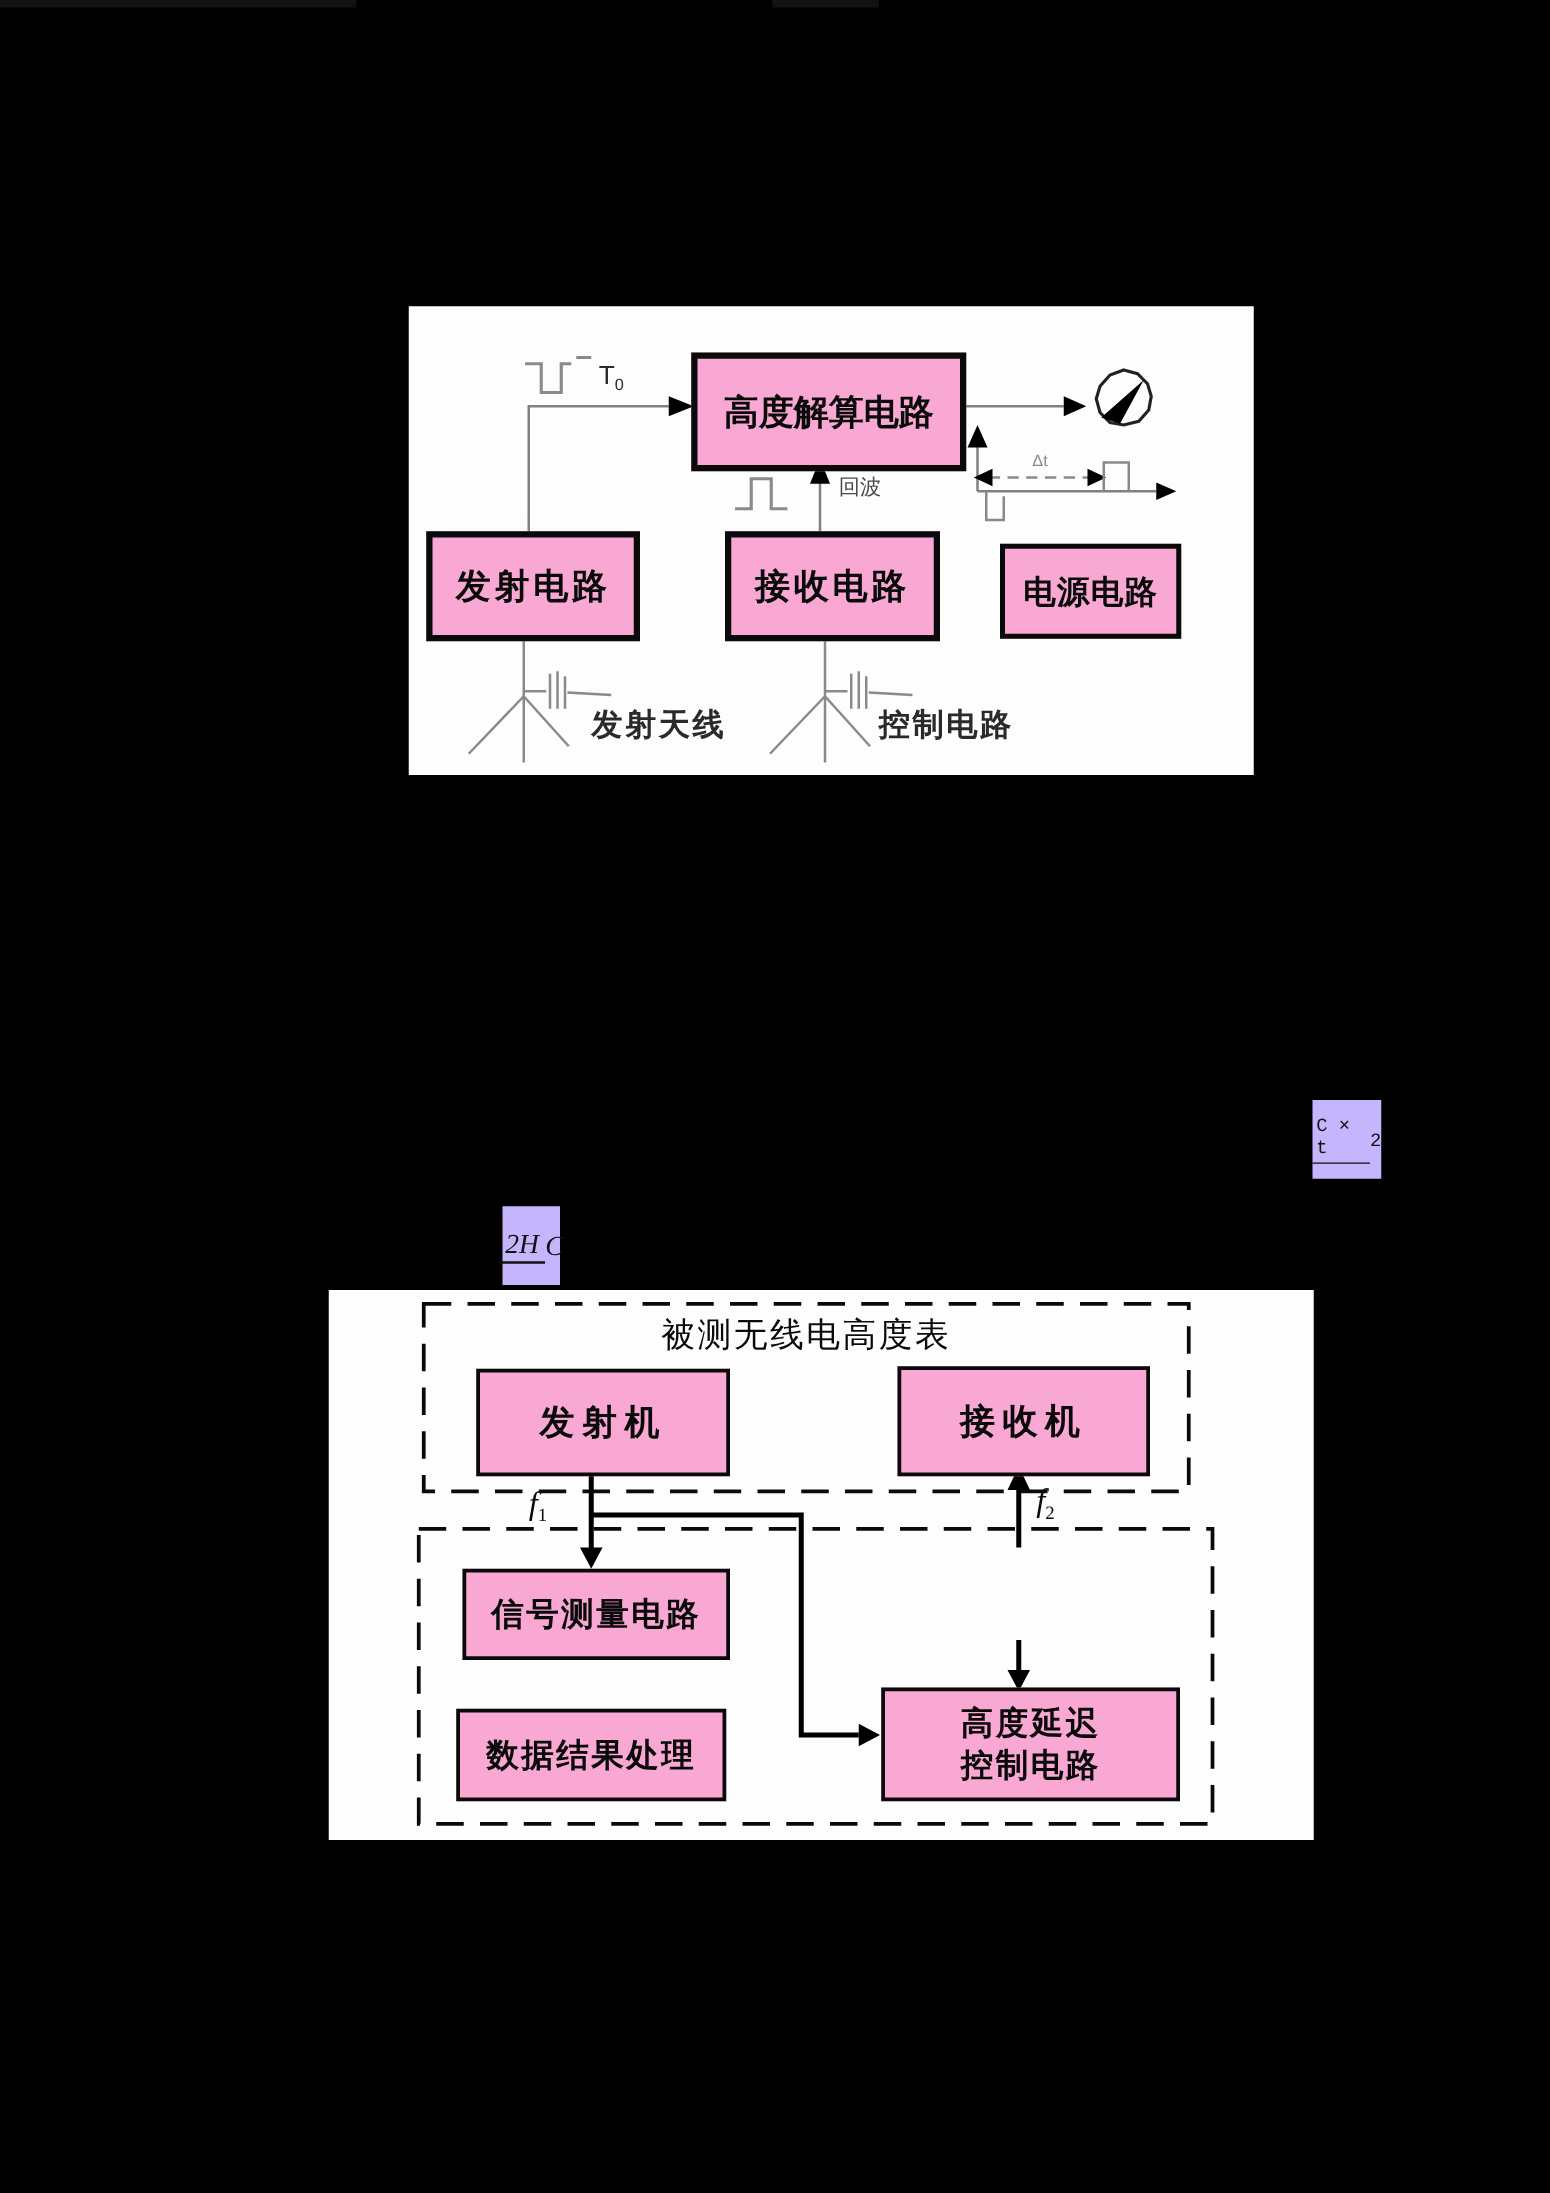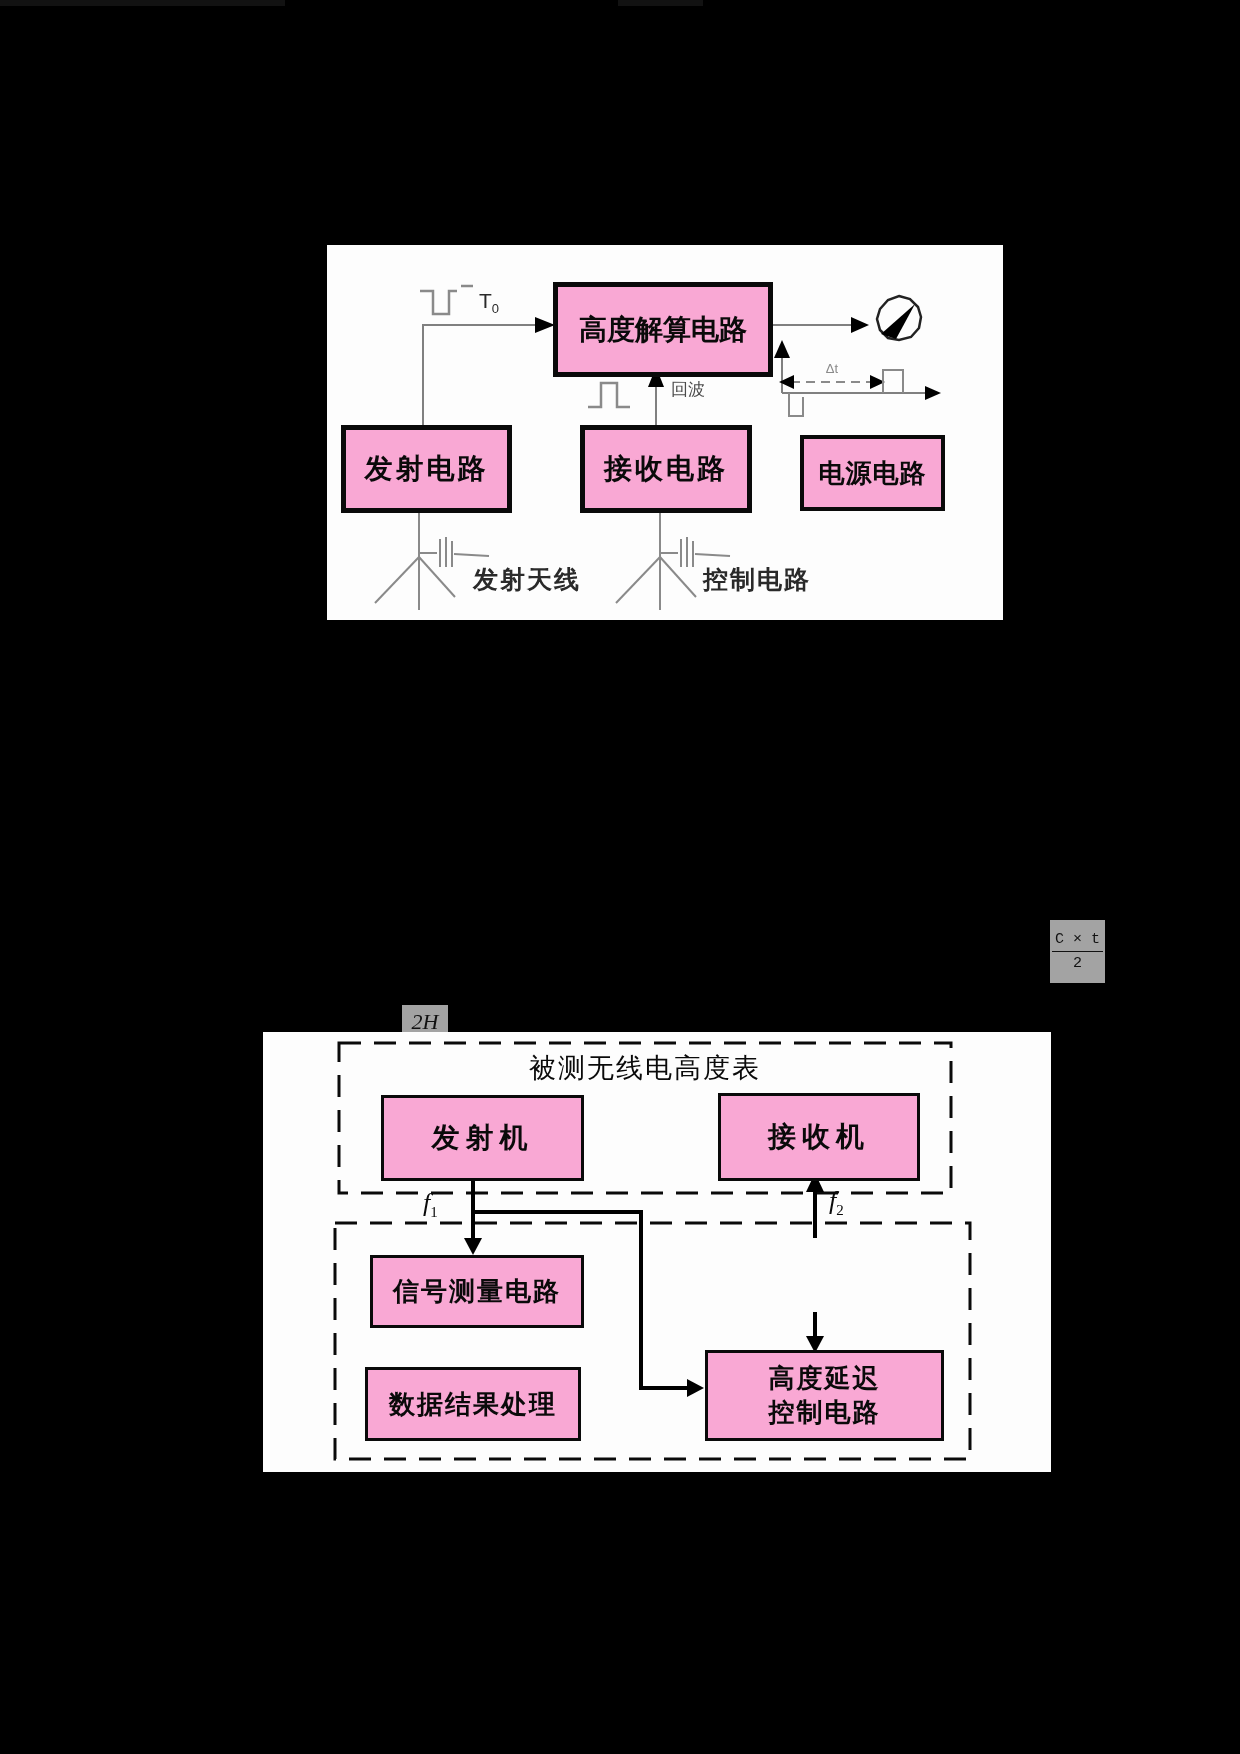--- a/index.html
+++ b/index.html
@@ -32,21 +32,21 @@
   #blk-rxm{left:455px;top:61px;width:196px;height:82px;border:3px solid #0a0a0a;font-size:28px;letter-spacing:6px;}
   #blk-sigmeas{left:107px;top:223px;width:208px;height:67px;border:3px solid #0a0a0a;font-size:26px;letter-spacing:2px;}
   #blk-datproc{left:102px;top:335px;width:210px;height:68px;border:3px solid #0a0a0a;font-size:26px;letter-spacing:2px;}
   #blk-sigproc{left:434px;top:206px;width:247px;height:74px;border:4px solid #0a0a0a;font-size:26px;letter-spacing:2px;}
   #blk-delay{left:442px;top:318px;width:233px;height:85px;border:3px solid #0a0a0a;font-size:26px;letter-spacing:2px;line-height:1.3;flex-direction:column;}
   .freq-label{position:absolute;font-size:26px;color:#0a0a0a;font-style:italic;}
   #lbl-f1{left:160px;top:156px;}
   #lbl-f2{left:566px;top:154px;}
   .freq-label sub{font-size:15px;font-style:normal;}
   
-  .formula{position:absolute;background:#a3a3a3;color:#111;display:flex;flex-direction:column;align-items:center;justify-content:center;margin-top:40px;}
+  .formula{position:absolute;background:#c4b5fd;color:#111;display:flex;flex-direction:row;align-items:center;justify-content:center;}
   #formula-ct2{left:1050px;top:880px;width:55px;height:63px;font-family:"Liberation Mono","DejaVu Sans Mono",monospace;font-size:15px;}
   #formula-ct2 .num{border-bottom:1.5px solid #111;padding:0 3px 3px 3px;}
   #formula-ct2 .den{padding-top:3px;}
   #formula-2hc{left:402px;top:965px;width:46px;height:63px;font-style:italic;font-size:22px;}
   #formula-2hc .num{border-bottom:2px solid #111;padding:0 5px 1px 5px;}
   #formula-2hc .den{padding-top:1px;}
   .artifact{position:absolute;background:#121212;}
 </style>
 </head>
 <body>

